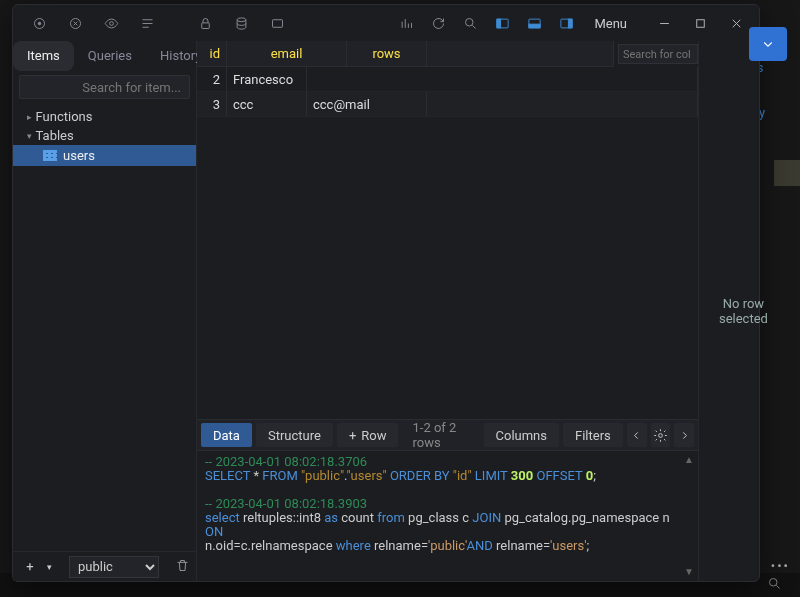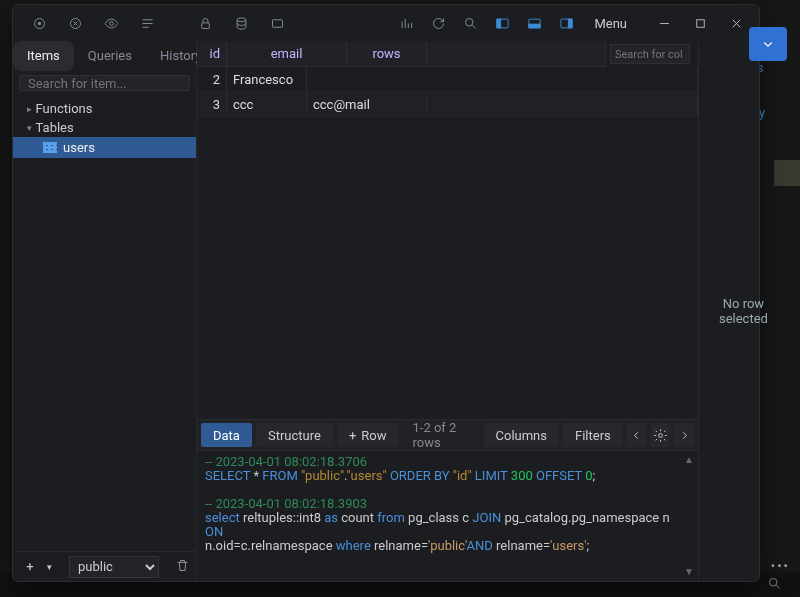--- a/index.html
+++ b/index.html
@@ -24,60 +24,60 @@
   .titlebar .winctl div { width:34px; height:28px; display:flex; align-items:center; justify-content:center; color:#bbb; }
   .expand-btn { position:absolute; right:-28px; top:22px; width:38px; height:34px; background:#2f72d4; border-radius:4px; display:flex; align-items:center; justify-content:center; color:#fff; }
 
   .body { flex:1; display:flex; min-height:0; }
 
   .sidebar { width:184px; background:#1b1d21; border-right:1px solid #26282d; display:flex; flex-direction:column; }
   .side-tabs { display:flex; height:30px; }
   .side-tabs div { flex:0 0 auto; padding:0 14px; line-height:30px; color:#889; }
   .side-tabs .act { background:#2a2c31; color:#eee; border-radius:8px; }
   .side-search { margin:4px 6px; }
-  .side-search input { width:100%; height:16px; background:#222429; border:1px solid #2e3035; color:#889; padding:0 8px; border-radius:2px; outline:none; }
+  .side-search input { width:100%; height:24px; background:#222429; border:1px solid #2e3035; color:#889; padding:0 8px; border-radius:2px; outline:none;text-align:right; }
   .tree { flex:1; overflow:auto; padding-top:4px; }
   .tree-node { padding:2px 0 2px 14px; color:#ccc; display:flex; align-items:center; gap:4px; }
   .tree-node .car { color:#888; font-size:9px; }
   .tree-leaf { padding:3px 0 3px 30px; display:flex; align-items:center; gap:6px; color:#eee; background:#2f5a94; }
   .tree-leaf .tbl-ico { width:14px; height:11px; background:linear-gradient(#5aa0e8 3px,transparent 0),linear-gradient(90deg,#5aa0e8 3px,transparent 0); background-size:5px 4px; }
   .side-footer { height:30px; border-top:1px solid #26282d; display:flex; align-items:center; gap:6px; padding:0 6px; }
   .side-footer .add { width:22px; text-align:center; color:#ccc; }
   .side-footer .dd { width:16px; color:#ccc; font-size:9px; }
   .side-footer select { flex:1; background:#222429; border:1px solid #33353a; color:#ccc; height:22px; padding:0 4px; }
   .side-footer .trash { margin-left:10px; color:#999; }
 
   .main { flex:1; display:flex; min-height:0; }
   .grid-area { flex:1; display:flex; flex-direction:column; min-width:0; }
 
   .grid-head { display:flex; height:26px; background:#202227; border-bottom:1px solid #2a2c31; }
-  .cell-h { border-right:1px solid #2a2c31; display:flex; align-items:center; justify-content:center; color:#c4b5fd; }
+  .cell-h { border-right:1px solid #2a2c31; display:flex; align-items:center; justify-content:center; color:#fde047; }
   .cell { border-right:1px solid #2a2c31; display:flex; align-items:center; padding:0 6px; color:#ddd; }
   .c-id { width:30px; justify-content:flex-end; padding-right:6px; }
   .c-em { width:120px; }
   .c-nm { width:80px; }
   .c-rest { flex:1; }
   .grid-row { display:flex; height:25px; border-bottom:1px solid #222428; }
   .grid-row.alt { background:#1f2125; }
   .grid-body { flex:1; overflow:auto; background:#1b1d21; }
 
-  .colsearch { width:80px; margin:3px 8px 0 4px; }
+  .colsearch { width:80px; margin:3px 0 0 4px; }
   .colsearch input { width:100%; height:20px; background:#222429; border:1px solid #2e3035; color:#889; padding:0 4px; font-size:11px; outline:none; }
 
   .tabsrow { height:32px; background:#202227; border-top:1px solid #2a2c31; border-bottom:1px solid #2a2c31; display:flex; align-items:center; gap:4px; padding:0 4px; }
   .tabsrow .tab { height:24px; padding:0 12px; display:flex; align-items:center; color:#ccc; border-radius:2px; background:#26282e; gap:5px; }
   .tabsrow .tab.act { background:#2f5a94; color:#fff; }
   .tabsrow .status { color:#888; padding:0 10px; }
   .tabsrow .sp { flex:1; }
   .tabsrow .ib { width:28px; height:24px; display:flex; align-items:center; justify-content:center; background:#26282e; color:#ccc; border-radius:2px; }
 
   .console { height:130px; background:#1b1d21; position:relative; font-family:Consolas,Menlo,monospace; font-size:11px; padding:4px 8px; line-height:14px; overflow:hidden; }
   .console .car-up { position:absolute; right:4px; top:2px; color:#666; font-size:10px; }
   .console .car-dn { position:absolute; right:4px; bottom:2px; color:#666; font-size:10px; }
-  .k-ts { color:#2e8b57;margin-top:16px; } .k-kw { color:#4a8fd8; } .k-str { color:#c96; } .k-id { color:#b58930; } .k-num { color:#22c55e; }
+  .k-ts { color:#2e8b57;margin-top:16px; } .k-kw { color:#4a8fd8; } .k-str { color:#c96; } .k-id { color:#b58930; } .k-num { color:#bef264;font-weight:bold; }
 
   .inspector { width:90px; border-left:1px solid #26282d; display:flex; flex-direction:column; align-items:center; justify-content:center; color:#9aa; font-size:12px; text-align:center; }
 
   svg { width:15px; height:15px; stroke:currentColor; fill:none; stroke-width:1.5; }
 </style>
 </head>
 <body>
 
 <div class="underlay">
   <div class="rightstrip">

